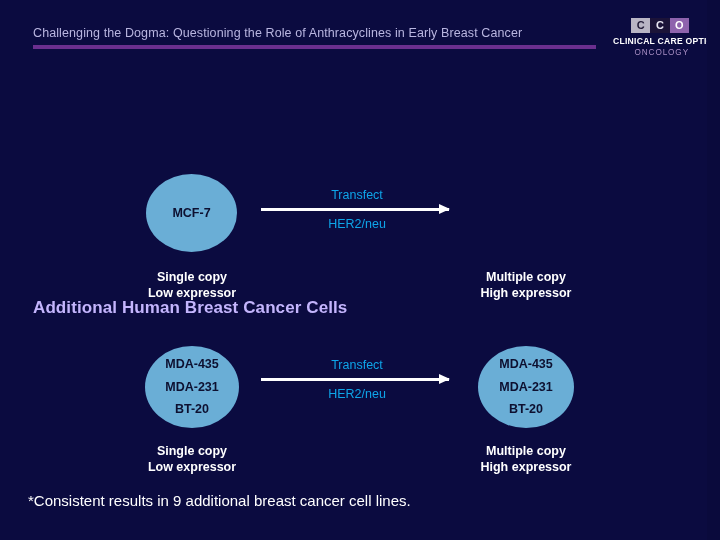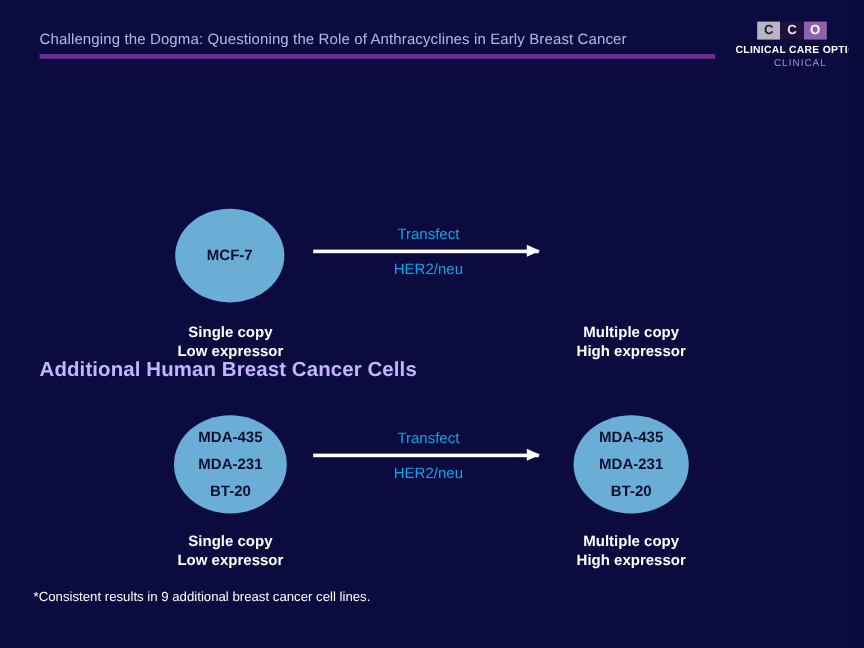--- a/index.html
+++ b/index.html
@@ -177,21 +177,21 @@
     color: #c4b5fd;
     letter-spacing: 0.1px;
     white-space: nowrap;
   }
 
   
   #footnote {
     position: absolute;
     left: 28px;
     top: 492px;
-    font-size: 11px;
+    font-size: 15px;
     color: #ffffff;
     white-space: nowrap;
   }
   #footer-url {
     position: absolute;
     right: 23px;
     top: 508px;
     font-size: 11px;
     color: #ffffff;
     white-space: nowrap;
@@ -205,21 +205,21 @@
   <div id="header-title">Challenging the Dogma: Questioning the Role of Anthracyclines in Early Breast Cancer</div>
   <div id="header-rule"></div>
 
   <div id="logo">
     <div id="logo-mark">
       <div class="logo-cell c1">C</div>
       <div class="logo-cell c2">C</div>
       <div class="logo-cell c3">O</div>
     </div>
     <div id="logo-line1">CLINICAL CARE OPTIONS</div>
-    <div id="logo-line2">CLINICAL</div>
+    <div id="logo-line2">ONCOLOGY</div>
   </div>
 
 
   <div class="cell-circle" id="circle-mcf7">
     <span class="cell-line">MCF-7</span>
   </div>
 
   <div class="arrow-group" id="arrow-group-1">
     <div class="arrow-label">Transfect</div>
     <div class="arrow-shaft"></div>

